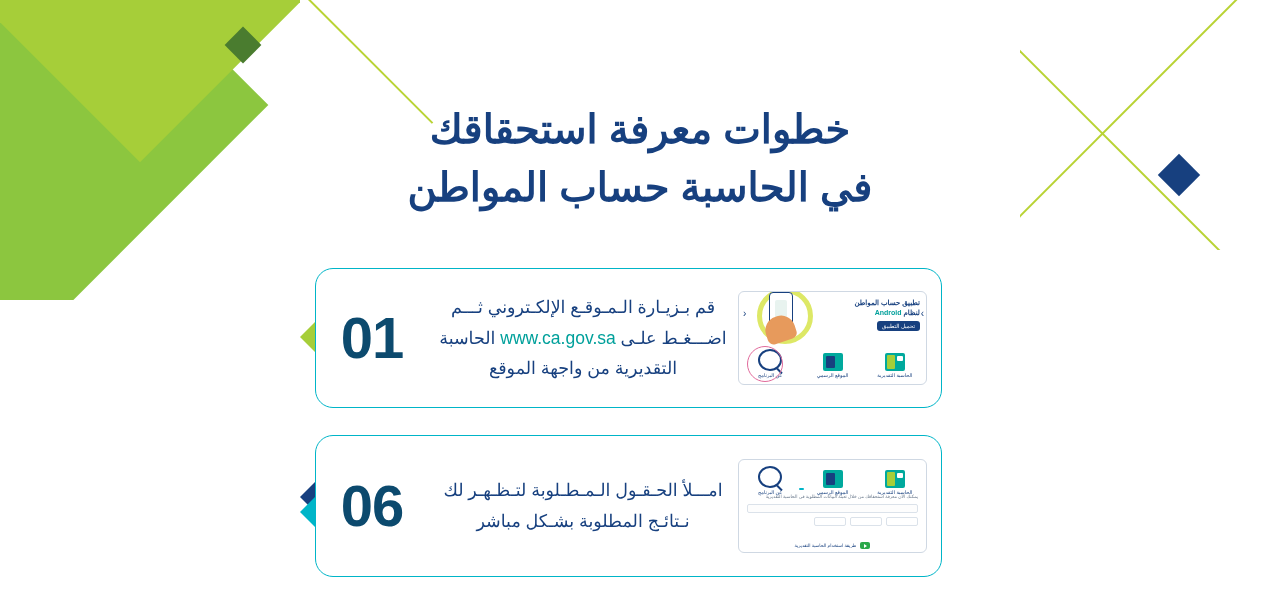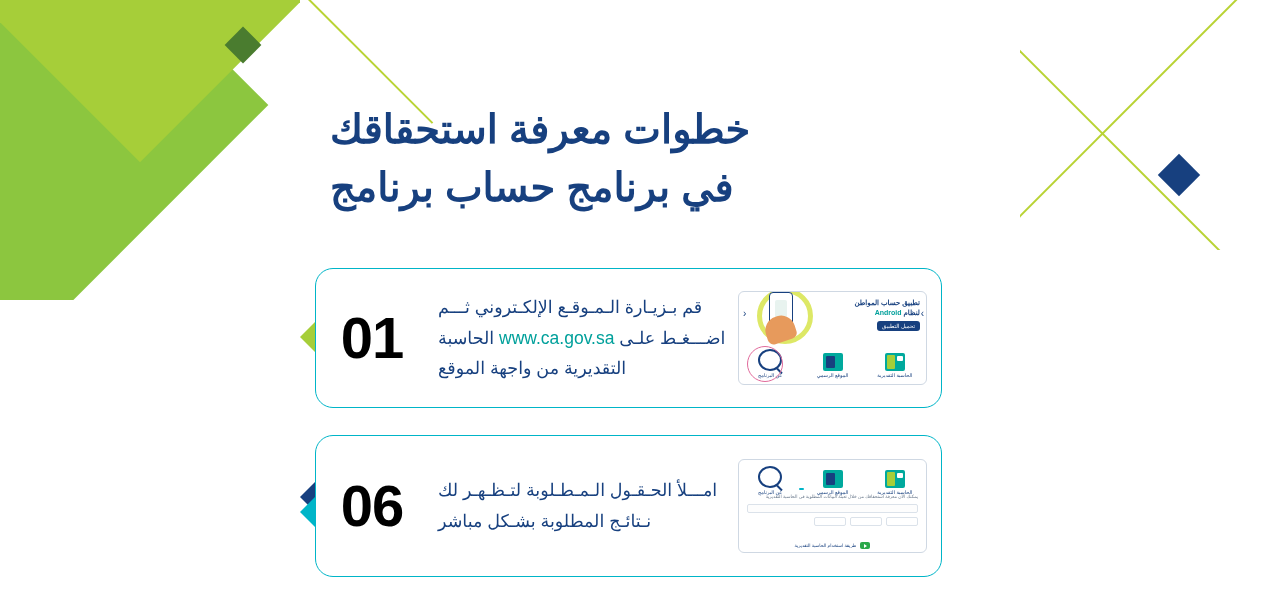--- a/index.html
+++ b/index.html
@@ -37,46 +37,46 @@
   .diamond{position:absolute;transform:rotate(45deg);}
   .d-top{left:230px;top:32px;width:26px;height:26px;background:#4a7c2f;}
   .d-right{left:1164px;top:160px;width:30px;height:30px;background:#17407f;}
   .d-step1{left:305px;top:325px;width:24px;height:24px;background:#a6ce39;}
   .d-step2a{left:305px;top:485px;width:24px;height:24px;background:#17407f;}
   .d-step2b{left:305px;top:500px;width:24px;height:24px;background:#00b5c8;}
 
   
   .heading{
     position:absolute;right:330px;top:100px;width:620px;
-    text-align:left;color:#17407f;font-weight:bold;
+    text-align:center;color:#17407f;font-weight:bold;
     font-size:40px;line-height:1.45;letter-spacing:1px;
     direction:rtl;
   }
   .heading .l2{display:block;}
 
   
   .card{
     position:absolute;
     border:1.5px solid #00b5c8;
     border-radius:18px;
     background:#ffffff;
     display:flex;flex-direction:row;align-items:center;
   }
   .card1{left:315px;top:268px;width:625px;height:138px;}
   .card2{left:315px;top:435px;width:625px;height:140px;}
 
   .num{
-    color:#000000;font-size:58px;font-weight:bold;
+    color:#0c4a6e;font-size:58px;font-weight:bold;
     width:112px;text-align:center;line-height:1;
     letter-spacing:-1px;
   }
   .step-text{
     flex:1;
     color:#17407f;font-size:17.5px;line-height:1.75;
-    text-align:left;padding-left:10px;padding-right:4px;
+    text-align:center;padding-left:10px;padding-right:4px;
     direction:rtl;
   }
   .step-text .url{color:#00a09b;direction:ltr;display:inline-block;}
 
   
   .shot{
     border:1px solid #cfd8e3;border-radius:6px;background:#fff;
     position:relative;overflow:hidden;
   }
   .shot1{width:187px;height:92px;margin-right:14px;margin-left:6px;}
@@ -145,21 +145,21 @@
   </div>
 
   <div class="diamond d-top"></div>
   <div class="diamond d-right"></div>
   <div class="diamond d-step1"></div>
   <div class="diamond d-step2a"></div>
   <div class="diamond d-step2b"></div>
 
   <div class="heading">
     <span>خطوات معرفة استحقاقك</span>
-    <span class="l2">في برنامج حساب برنامج</span>
+    <span class="l2">في الحاسبة حساب المواطن</span>
   </div>
 
   <div class="card card1">
 
     <div class="shot shot1">
       <div class="shot-inner">
         <div class="halo"></div>
         <div class="phone"></div>
         <div class="hand"></div>
         <div class="arrowL">‹</div>

